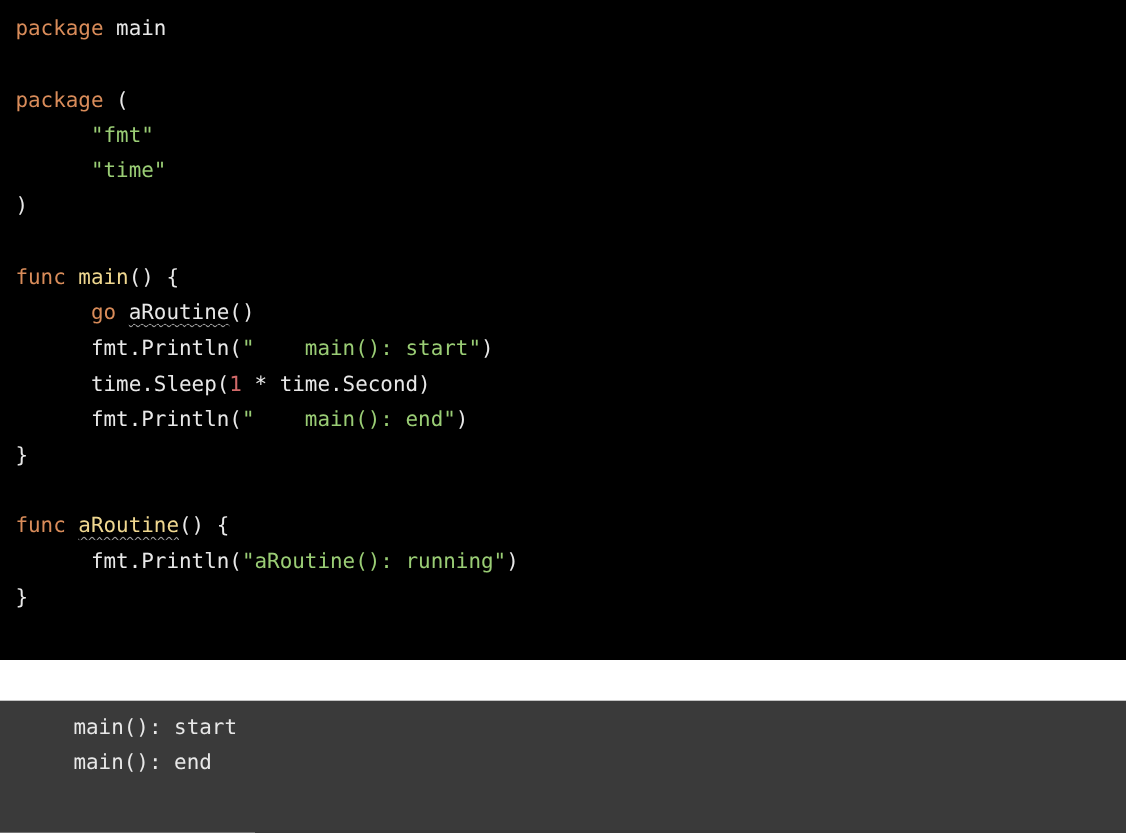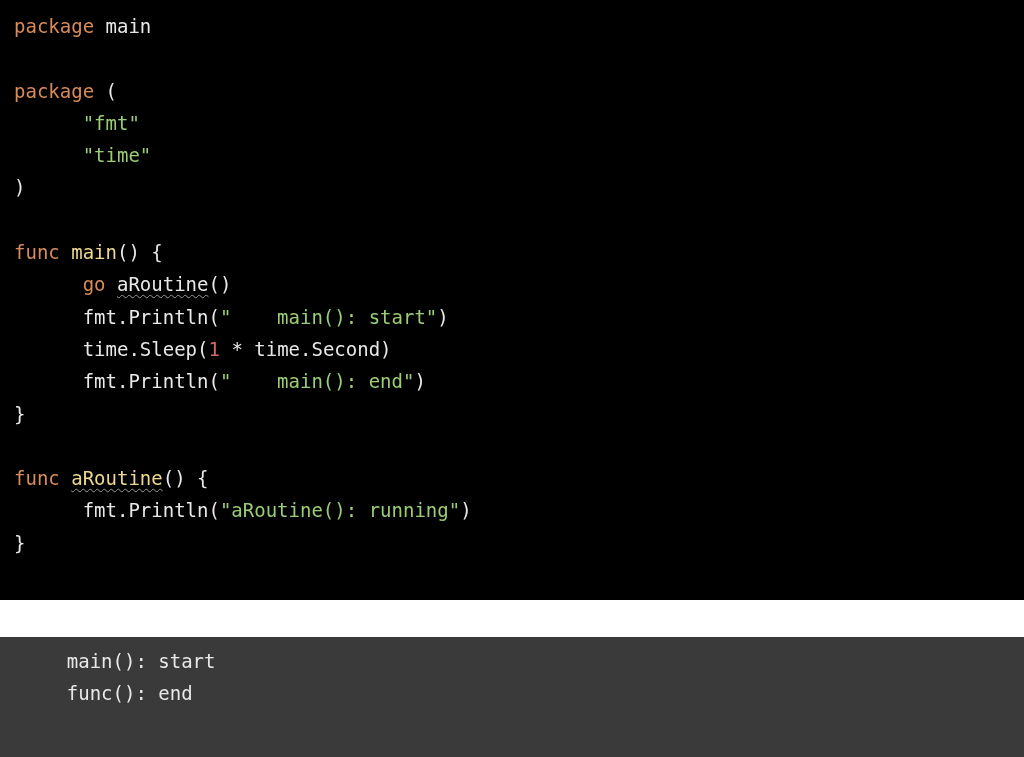--- a/index.html
+++ b/index.html
@@ -71,14 +71,14 @@
   <div class="code-line"></div>
   <div class="code-line"><span class="kw">func</span><span> </span><span class="func-name underline-wavy">aRoutine</span><span>() {</span></div>
   <div class="code-line"><span>      </span><span>fmt.Println(</span><span class="str">"aRoutine(): running"</span><span>)</span></div>
   <div class="code-line">}</div>
 </div>
 
 <div class="gap"></div>
 
 <div class="output-pane">
   <div class="output-line">    main(): start</div>
-  <div class="output-line">    func(): end</div>
+  <div class="output-line">    main(): end</div>
 </div>
 
 </body></html>

